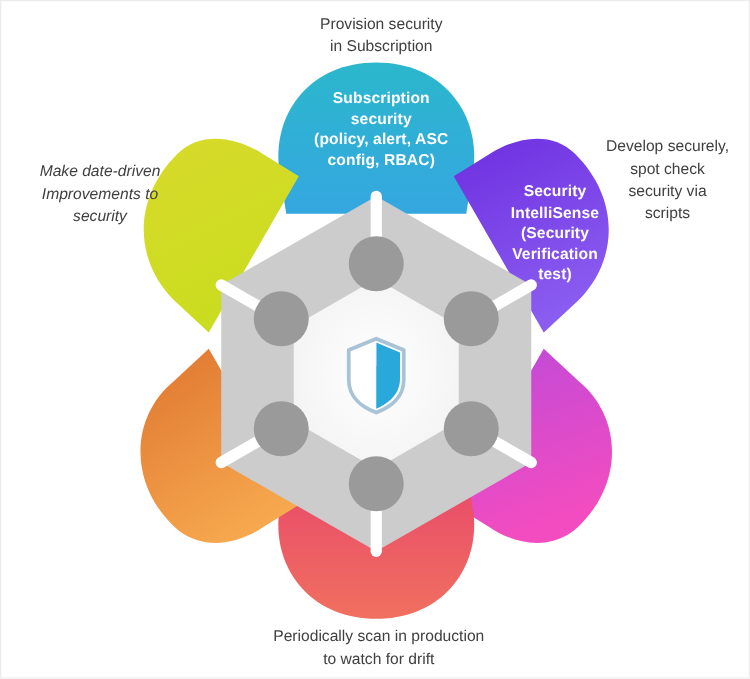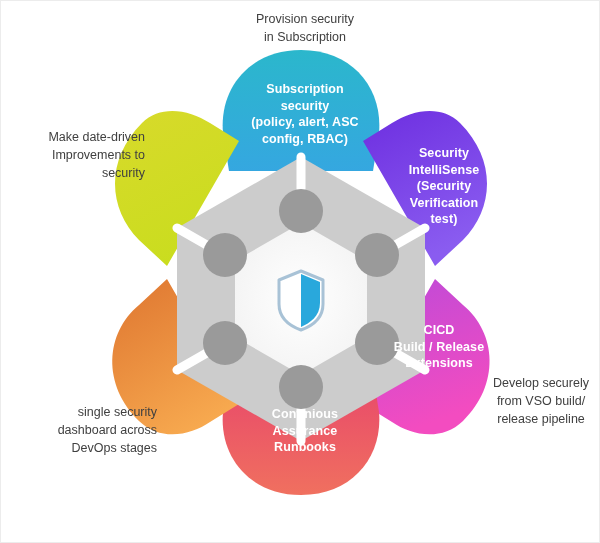--- a/index.html
+++ b/index.html
@@ -41,23 +41,23 @@
     pointer-events: none;
   }
   .caption {
     position: absolute;
     color: #404040;
     font-size: 12.5px;
     line-height: 1.42;
     white-space: pre-line;
   }
   .cap-center { text-align: center; }
-  .cap-left   { text-align: right; }
+  .cap-left   { text-align: center; font-style: italic; }
   
-  #lbl-subscription { left: 234px; top: 80px;  width: 140px; }
+  #lbl-subscription { left: 234px; top: 69px;  width: 140px; }
   #lbl-intellisense { left: 388px; top: 144px; width: 110px; }
   #lbl-cicd         { left: 382px; top: 321px; width: 112px; }
   #lbl-runbooks     { left: 240px; top: 405px; width: 128px; }
   #lbl-oms          { left: 104px; top: 329px; width: 120px; }
   #lbl-governance   { left: 110px; top: 175px; width: 112px; }
   
   #cap-top      { left: 220px; top: 10px;  width: 168px; }
   #cap-topright { left: 474px; top: 108px; width: 118px; }
   #cap-botright { left: 484px; top: 374px; width: 112px; }
   #cap-bottom   { left: 204px; top: 500px; width: 196px; }
@@ -150,32 +150,26 @@
 
   <div class="petal-label" id="lbl-subscription">Subscription
 security
 (policy, alert, ASC
 config, RBAC)</div>
   <div class="petal-label" id="lbl-intellisense">Security
 IntelliSense
 (Security
 Verification
 test)</div>
-  <div class="petal-label" id="lbl-cicd">CICD
-Build / Release
-Extensions</div>
-  <div class="petal-label" id="lbl-runbooks">Continious
-Assurance
-Runbooks</div>
 
   <div class="caption cap-center" id="cap-top">Provision security
 in Subscription</div>
-  <div class="caption cap-center" id="cap-botright">Develop securely
-from VSO build/
-release pipeline</div>
-  <div class="caption cap-left" id="cap-botleft">single security
-dashboard across
-DevOps stages</div>
+  <div class="caption cap-center" id="cap-topright">Develop securely,
+spot check
+security via
+scripts</div>
+  <div class="caption cap-center" id="cap-bottom">Periodically scan in production
+to watch for drift</div>
   <div class="caption cap-left" id="cap-topleft">Make date-driven
 Improvements to
 security</div>
 
 </div>
 
 </body></html>

